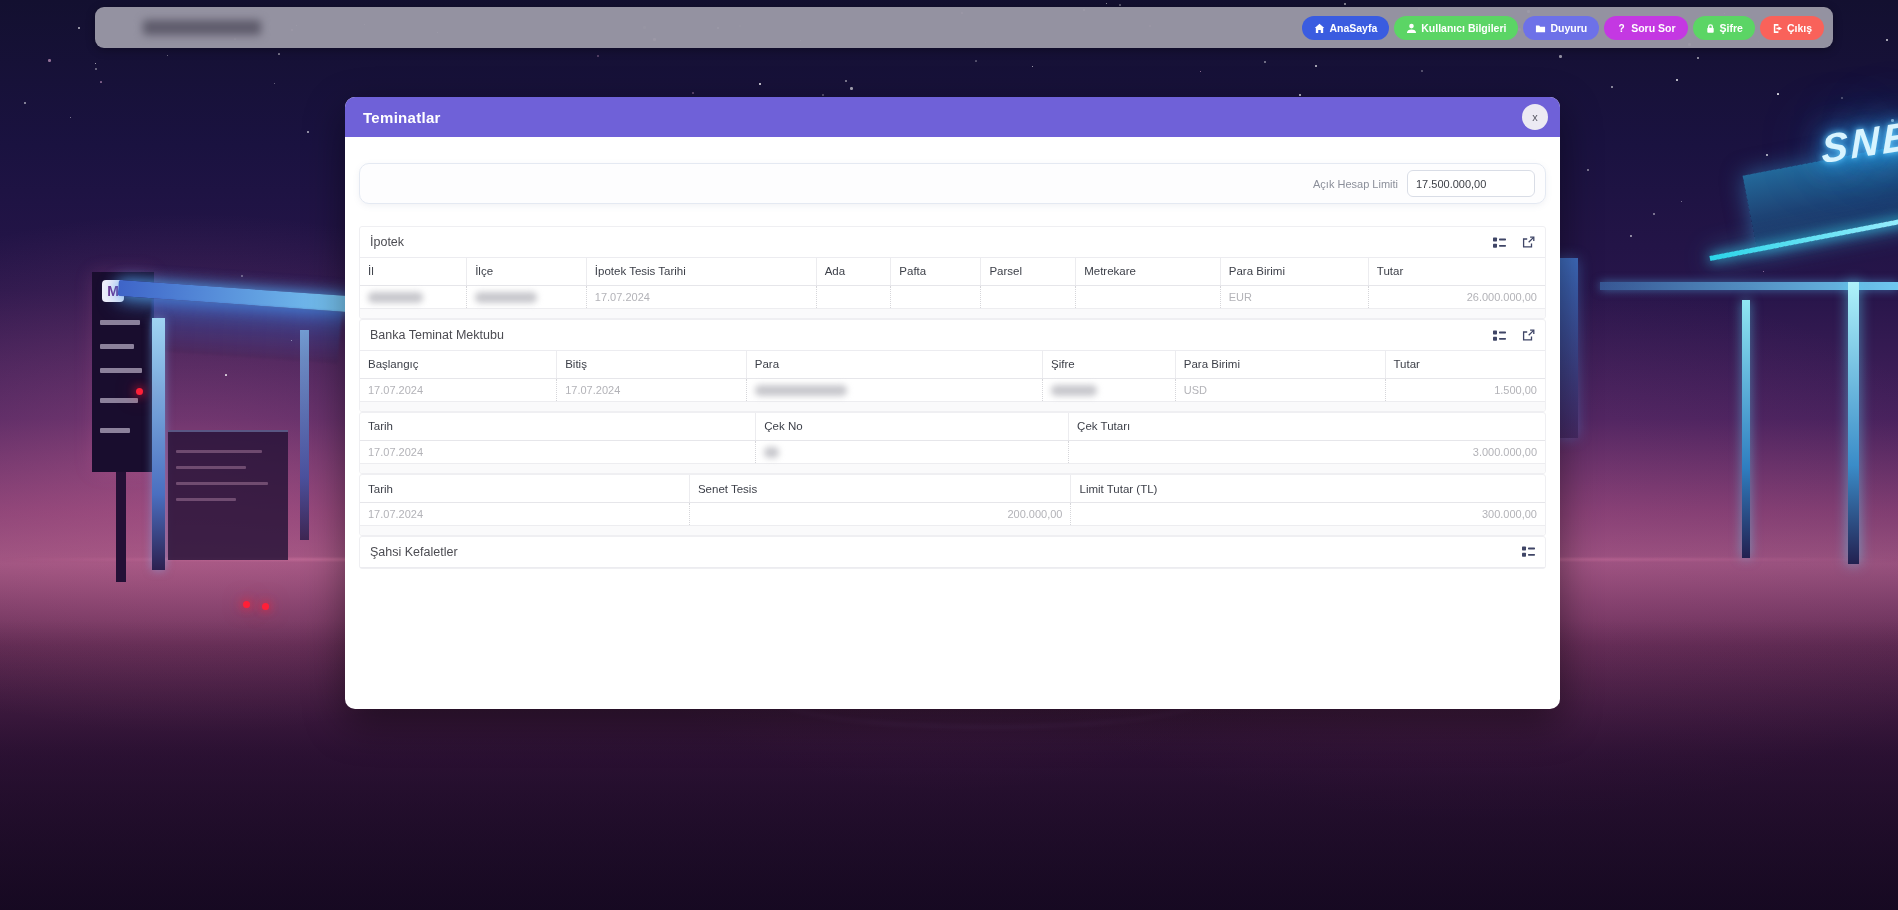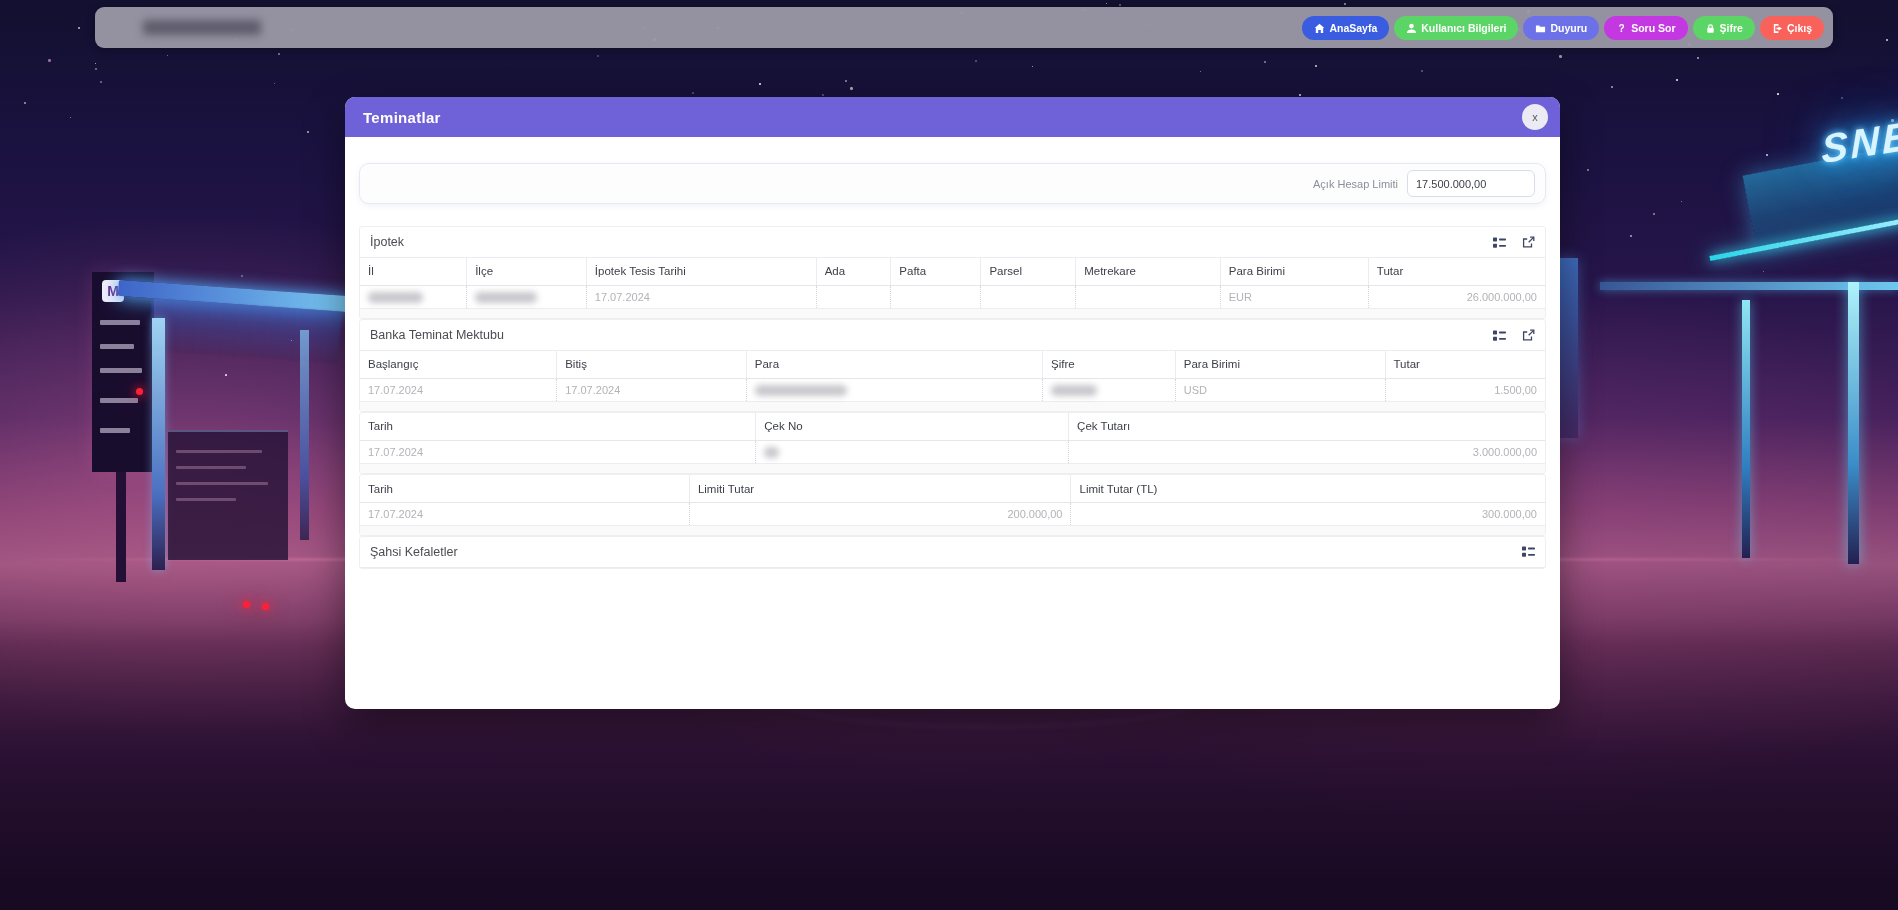--- a/index.html
+++ b/index.html
@@ -449,21 +449,21 @@
           <div class="section">
             <table class="grid">
               <colgroup>
                 <col style="width: 27.8%;">
                 <col style="width: 32.2%;">
                 <col style="width: 40%;">
               </colgroup>
               <thead>
                 <tr>
                   <th>Tarih</th>
-                  <th>Limiti Tutar</th>
+                  <th>Senet Tesis</th>
                   <th>Limit Tutar (TL)</th>
                 </tr>
               </thead>
               <tbody>
                 <tr>
                   <td>17.07.2024</td>
                   <td class="r">200.000,00</td>
                   <td class="r">300.000,00</td>
                 </tr>
               </tbody>

